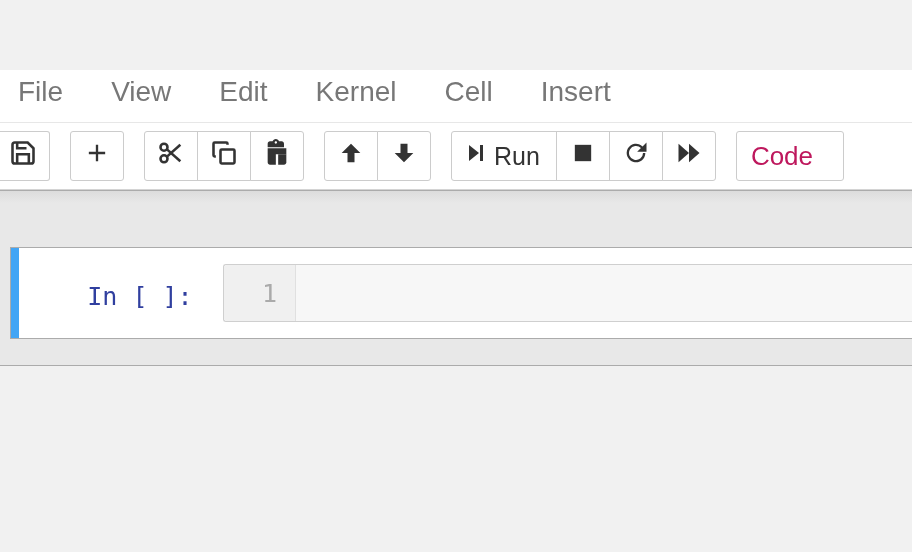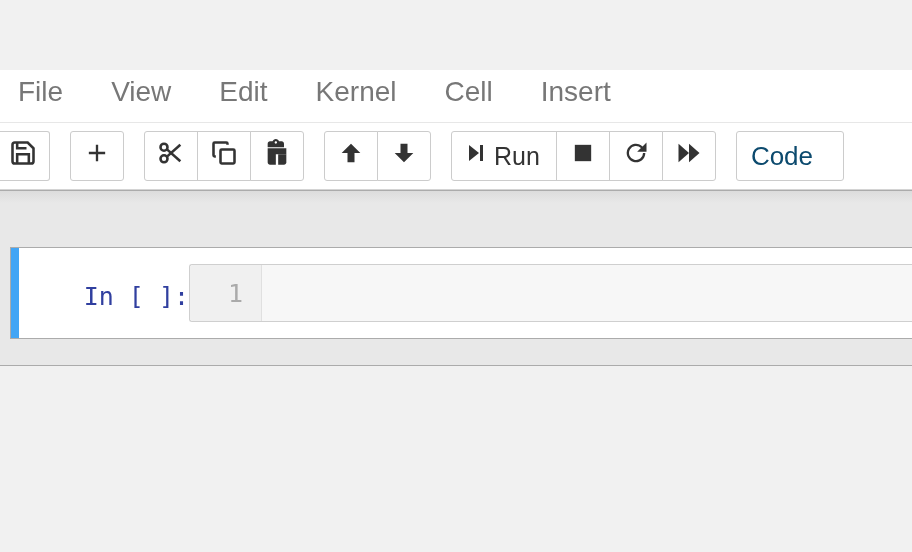--- a/index.html
+++ b/index.html
@@ -85,21 +85,21 @@
   
   .toolbar-select {
     background: #fff;
     border: 1px solid #ccc;
     border-radius: 3px;
     height: 50px;
     min-width: 108px;
     display: flex;
     align-items: center;
     font-size: 26px;
-    color: #0c4a6e;
+    color: #be185d;
     padding: 0 14px;
     cursor: pointer;
   }
   
   .notebook-area {
     background: #e8e8e8;
     border-top: 1px solid #ababab;
     border-bottom: 1px solid #ababab;
     padding: 0;
     margin-top: 0;
@@ -133,26 +133,26 @@
   .cell-selected-bar {
     width: 8px;
     background: #42a5f5;
     position: absolute;
     left: 0;
     top: 0;
     bottom: 0;
   }
   
   .prompt-area {
-    width: 178px;
+    width: 212px;
     padding-left: 46px;
     padding-top: 18px;
     display: flex;
     align-items: flex-start;
-    justify-content: flex-end;
+    justify-content: center;
   }
   
   .prompt {
     font-family: "DejaVu Sans Mono", "Menlo", "Monaco", monospace;
     font-size: 25px;
     color: #303f9f;
     white-space: pre;
   }
   
   .input-area {

